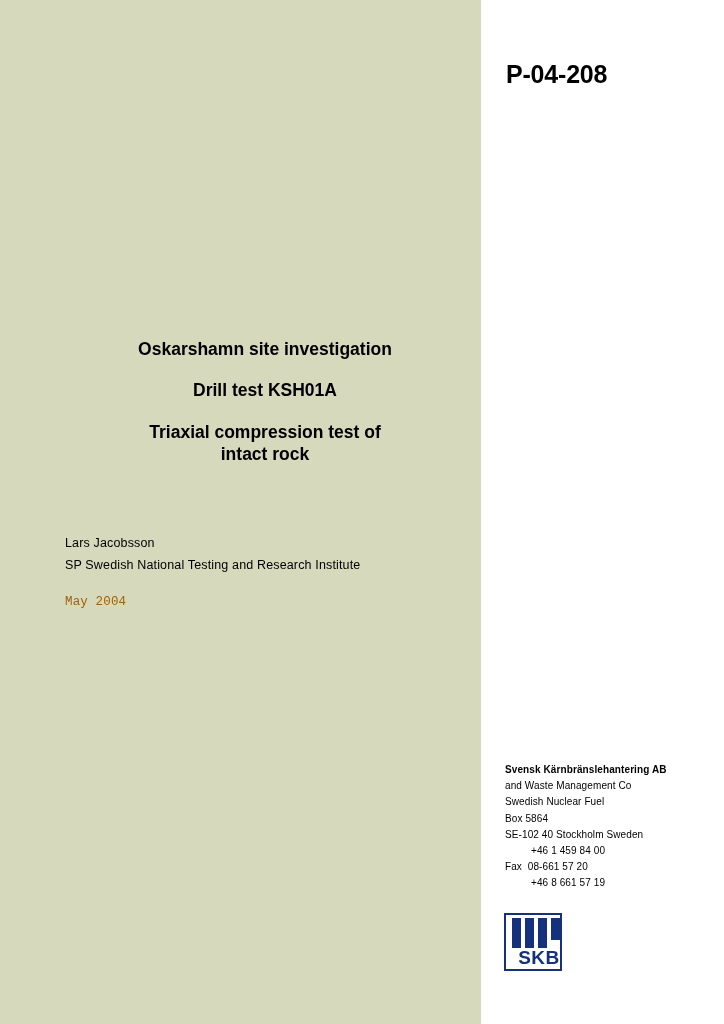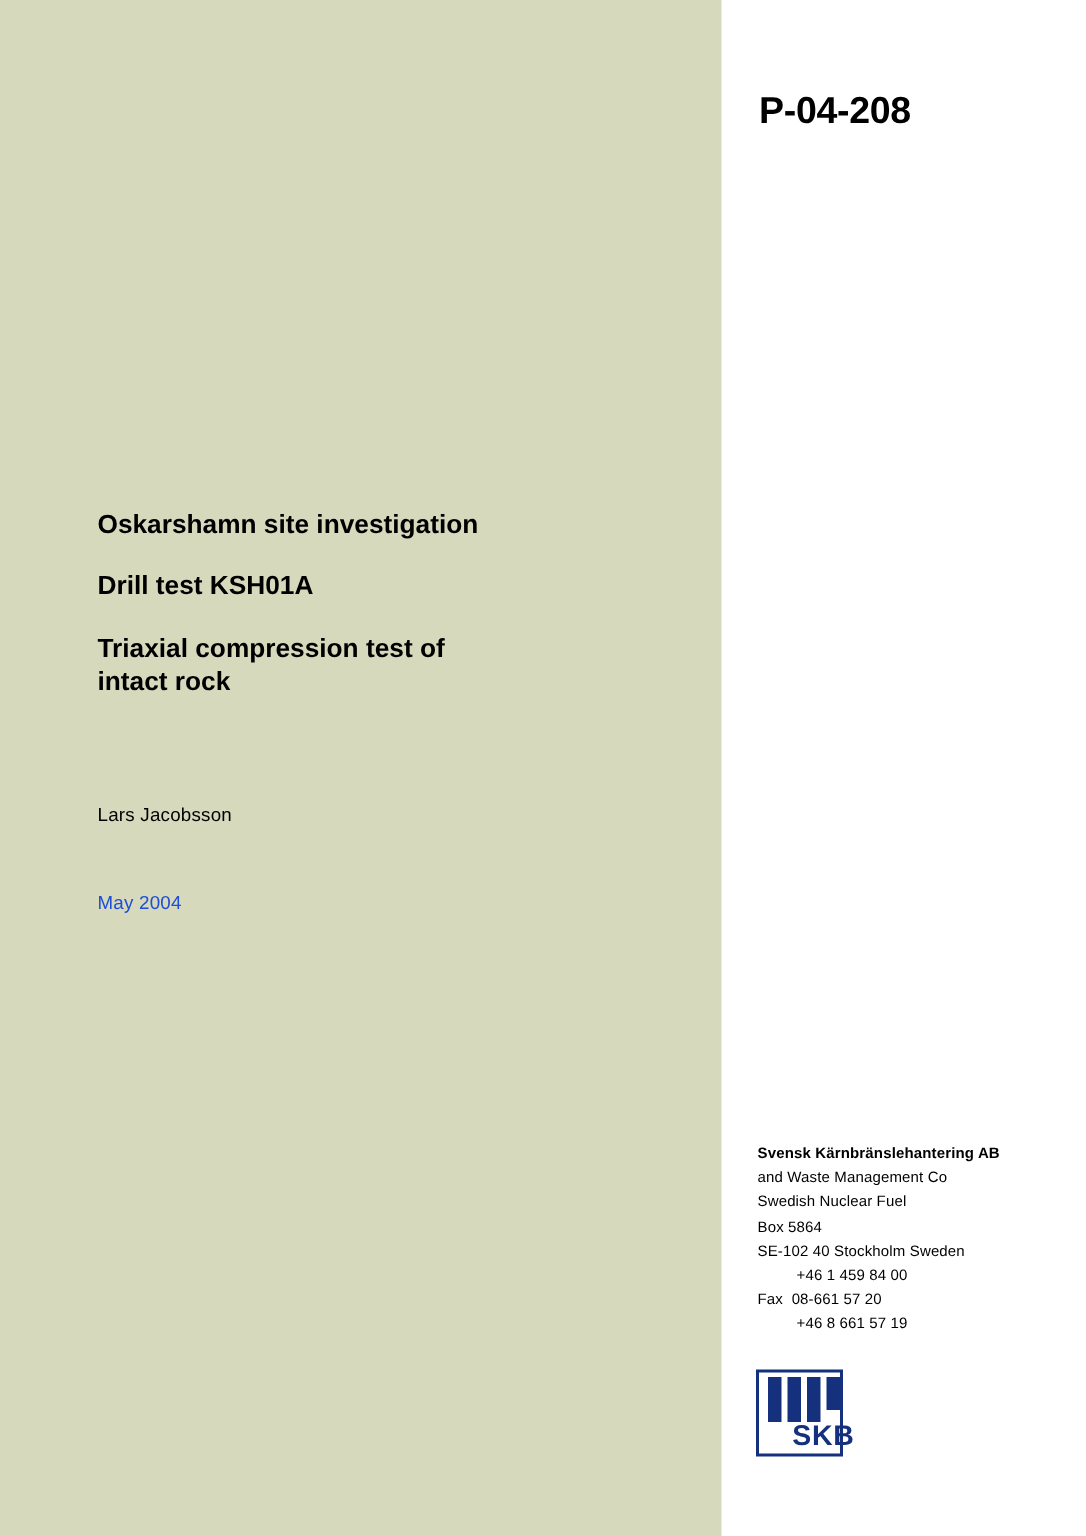--- a/index.html
+++ b/index.html
@@ -45,20 +45,21 @@
     left: 65px;
     top: 338px;
     width: 400px;
   }
   .title-line {
     font-size: 17.5px;
     font-weight: bold;
     color: #000000;
     line-height: 1.28;
     margin: 0 0 19px 0;
+    text-align: center;
   }
   .title-line.multi {
     margin-bottom: 0;
   }
   .title-line.multi .l2 {
     display: block;
   }
   
   .author-block {
     position: absolute;
@@ -70,22 +71,23 @@
     font-size: 12.5px;
     color: #000000;
     line-height: 1.72;
     letter-spacing: 0.15px;
   }
   .date-line {
     position: absolute;
     left: 65px;
     top: 595px;
     font-size: 12.5px;
-    color: #1d4ed8;
+    color: #a16207;
     letter-spacing: 0.15px;
+    font-family: Liberation Mono, monospace;
   }
   
   .address-block {
     position: absolute;
     left: 505px;
     top: 762px;
     width: 200px;
     font-size: 10px;
     color: #000000;
     line-height: 1.62;
@@ -124,21 +126,21 @@
     width: 9px;
     height: 30px;
     background: #15317e;
   }
   .logo-bar.b1 { left: 6px; }
   .logo-bar.b2 { left: 19px; }
   .logo-bar.b3 { left: 32px; }
   .logo-bar.b4 { left: 45px; height: 22px; }
   .logo-text {
     position: absolute;
-    left: 16px;
+    left: 6px;
     bottom: 2px;
     width: 100%;
     text-align: center;
     font-size: 19px;
     font-weight: bold;
     color: #15317e;
     letter-spacing: 0.5px;
     line-height: 1;
   }
 </style>
@@ -155,20 +157,21 @@
     <div class="title-line">Oskarshamn site investigation</div>
     <div class="title-line">Drill test KSH01A</div>
     <div class="title-line multi">
       <span class="l1">Triaxial compression test of</span>
       <span class="l2">intact rock</span>
     </div>
   </div>
 
   <div class="author-block">
     <div class="author-line">Lars Jacobsson</div>
+    <div class="author-line">SP Swedish National Testing and Research Institute</div>
   </div>
 
   <div class="date-line">May 2004</div>
 
   <div class="address-block">
     <div class="addr-row org">Svensk Kärnbränslehantering AB</div>
     <div class="addr-row">and Waste Management Co</div>
     <div class="addr-row">Swedish Nuclear Fuel</div>
     <div class="addr-row">Box 5864</div>
     <div class="addr-row">SE-102 40 Stockholm Sweden</div>

